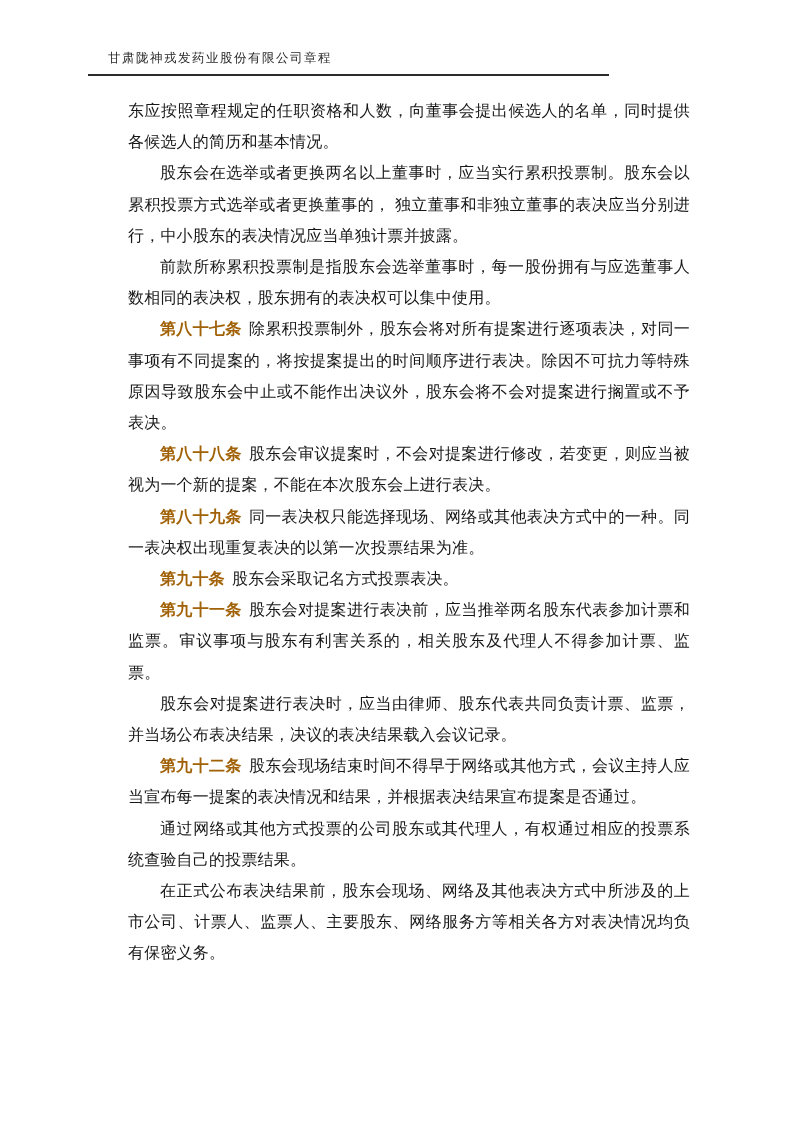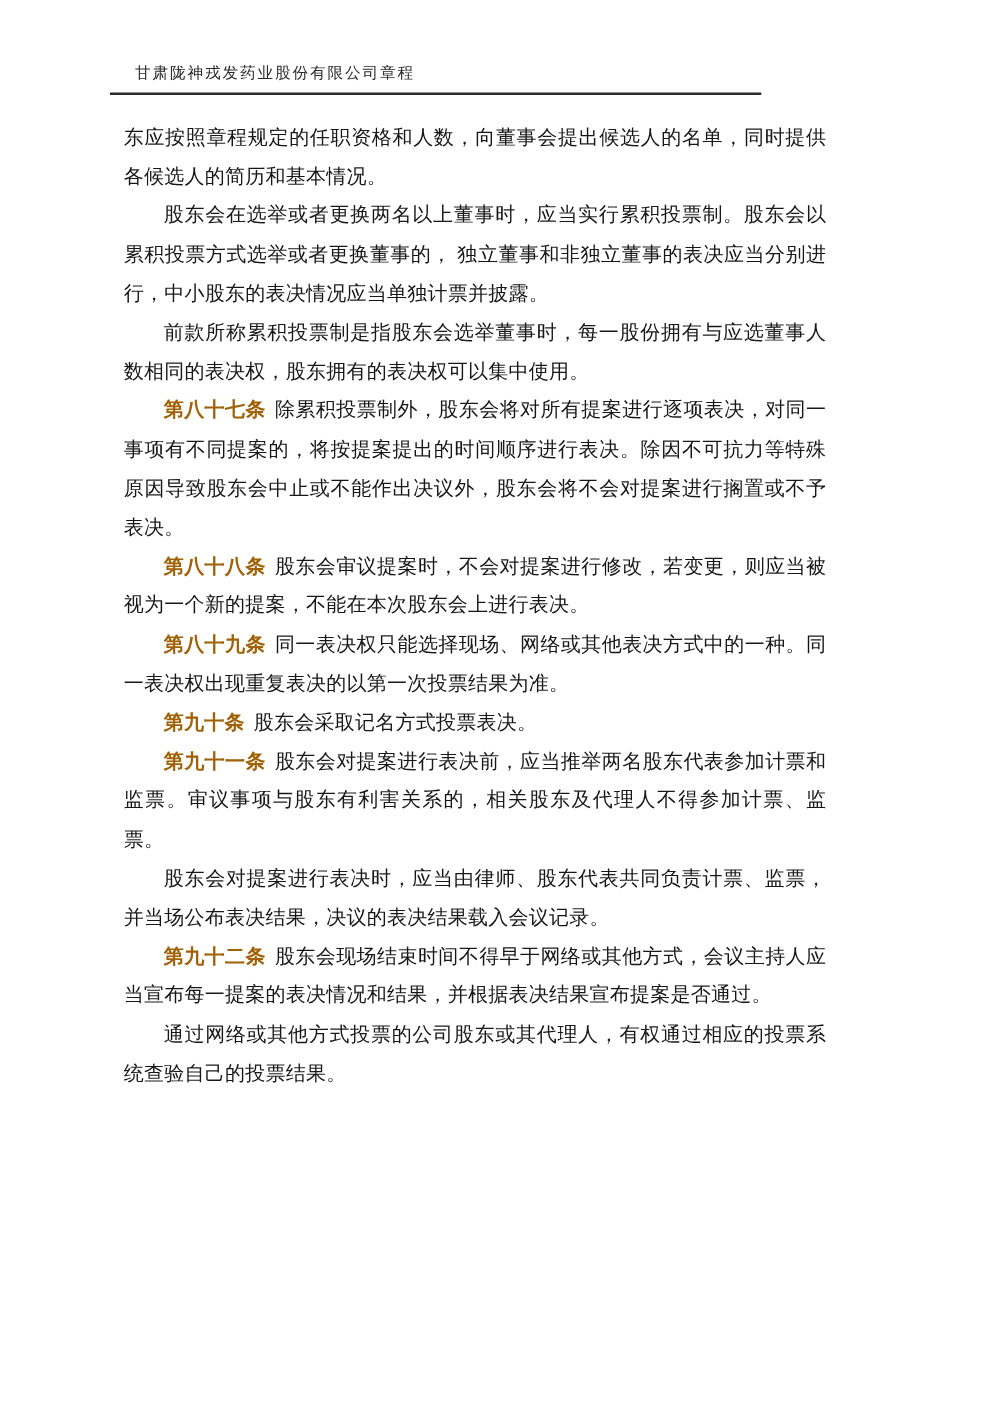--- a/index.html
+++ b/index.html
@@ -26,21 +26,21 @@
   .header-title {
     display: block;
     padding-left: 20px;
     font-size: 12.5px;
     letter-spacing: 1.5px;
     color: #2a2a2a;
     white-space: nowrap;
   }
   .content {
     position: absolute;
-    left: 99px;
+    left: 128px;
     width: 562px;
     top: 95px;
     font-family: Liberation Serif, serif;
   }
   .content p {
     margin: 0;
     font-size: 16px;
     line-height: 31.2px;
     text-align: justify;
     color: #171717;
@@ -80,16 +80,17 @@
       <p class="indent"><span>股东会在选举或者更换两名以上董事时，应当实行累积投票制。股东会以累积投票方式选举或者更换董事的， 独立董事和非独立董事的表决应当分别进行，中小股东的表决情况应当单独计票并披露。</span></p>
       <p class="indent"><span>前款所称累积投票制是指股东会选举董事时，每一股份拥有与应选董事人数相同的表决权，股东拥有的表决权可以集中使用。</span></p>
       <p class="indent"><b class="term">第八十七条</b><span>除累积投票制外，股东会将对所有提案进行逐项表决，对同一事项有不同提案的，将按提案提出的时间顺序进行表决。除因不可抗力等特殊原因导致股东会中止或不能作出决议外，股东会将不会对提案进行搁置或不予表决。</span></p>
       <p class="indent"><b class="term">第八十八条</b><span>股东会审议提案时，不会对提案进行修改，若变更，则应当被视为一个新的提案，不能在本次股东会上进行表决。</span></p>
       <p class="indent"><b class="term">第八十九条</b><span>同一表决权只能选择现场、网络或其他表决方式中的一种。同一表决权出现重复表决的以第一次投票结果为准。</span></p>
       <p class="indent"><b class="term">第九十条</b><span>股东会采取记名方式投票表决。</span></p>
       <p class="indent"><b class="term">第九十一条</b><span>股东会对提案进行表决前，应当推举两名股东代表参加计票和监票。审议事项与股东有利害关系的，相关股东及代理人不得参加计票、监票。</span></p>
       <p class="indent"><span>股东会对提案进行表决时，应当由律师、股东代表共同负责计票、监票，并当场公布表决结果，决议的表决结果载入会议记录。</span></p>
       <p class="indent"><b class="term">第九十二条</b><span>股东会现场结束时间不得早于网络或其他方式，会议主持人应当宣布每一提案的表决情况和结果，并根据表决结果宣布提案是否通过。</span></p>
       <p class="indent"><span>通过网络或其他方式投票的公司股东或其代理人，有权通过相应的投票系统查验自己的投票结果。</span></p>
+      <p class="indent"><span>在正式公布表决结果前，股东会现场、网络及其他表决方式中所涉及的上市公司、计票人、监票人、主要股东、网络服务方等相关各方对表决情况均负有保密义务。</span></p>
     </div>
 
 
 </div>
 
 </body></html>

